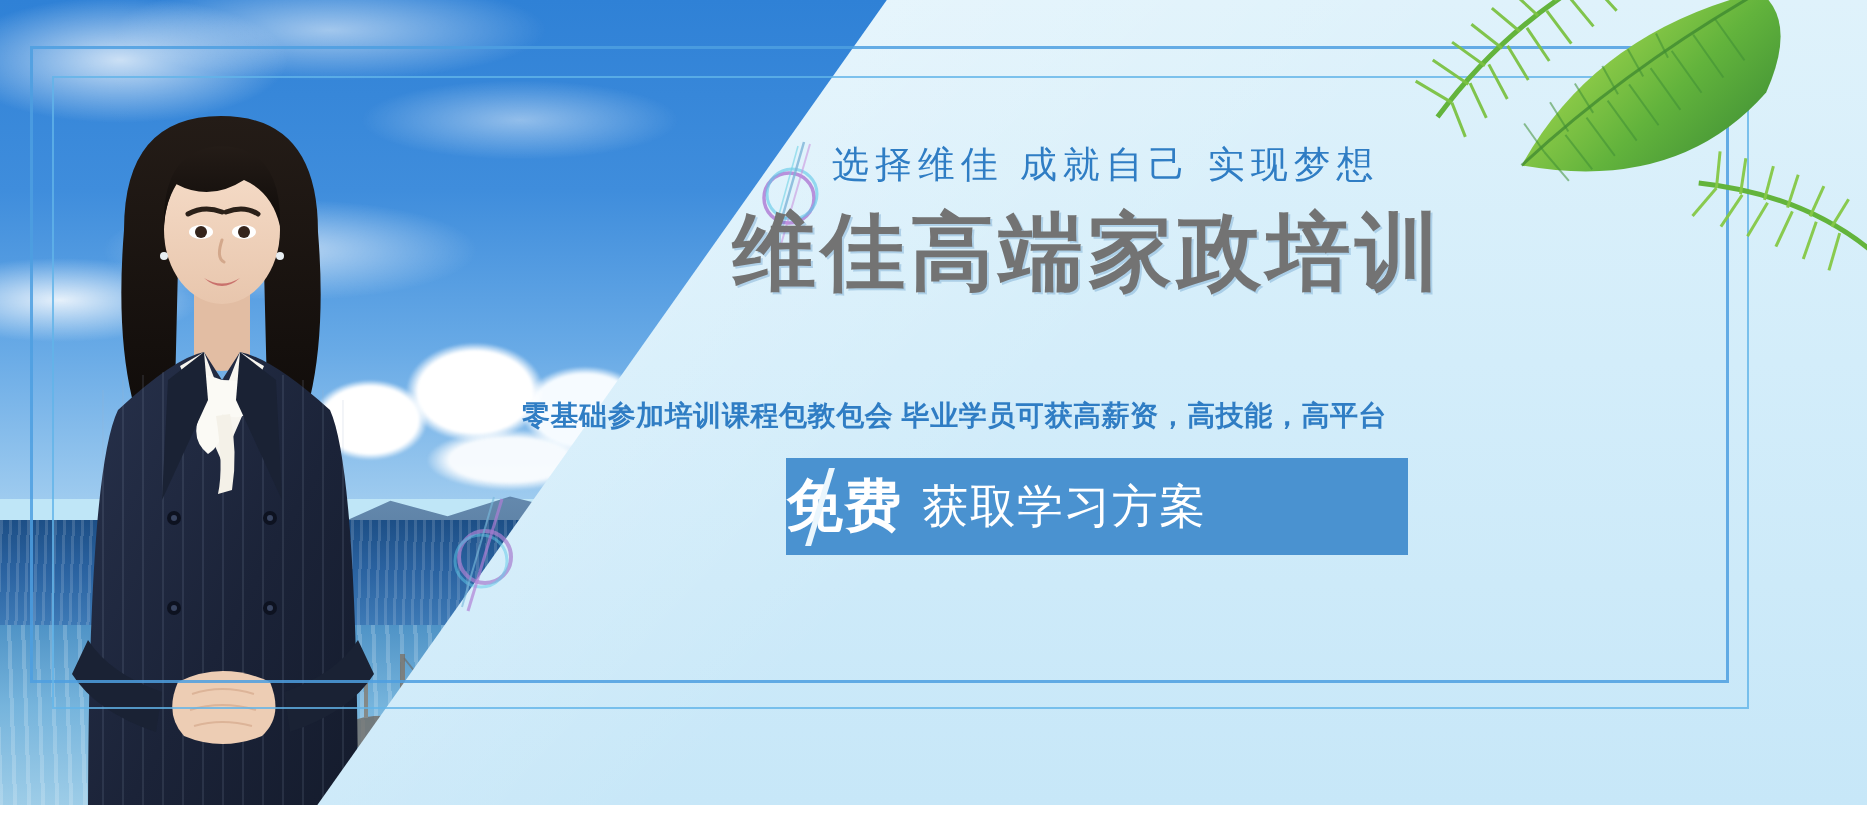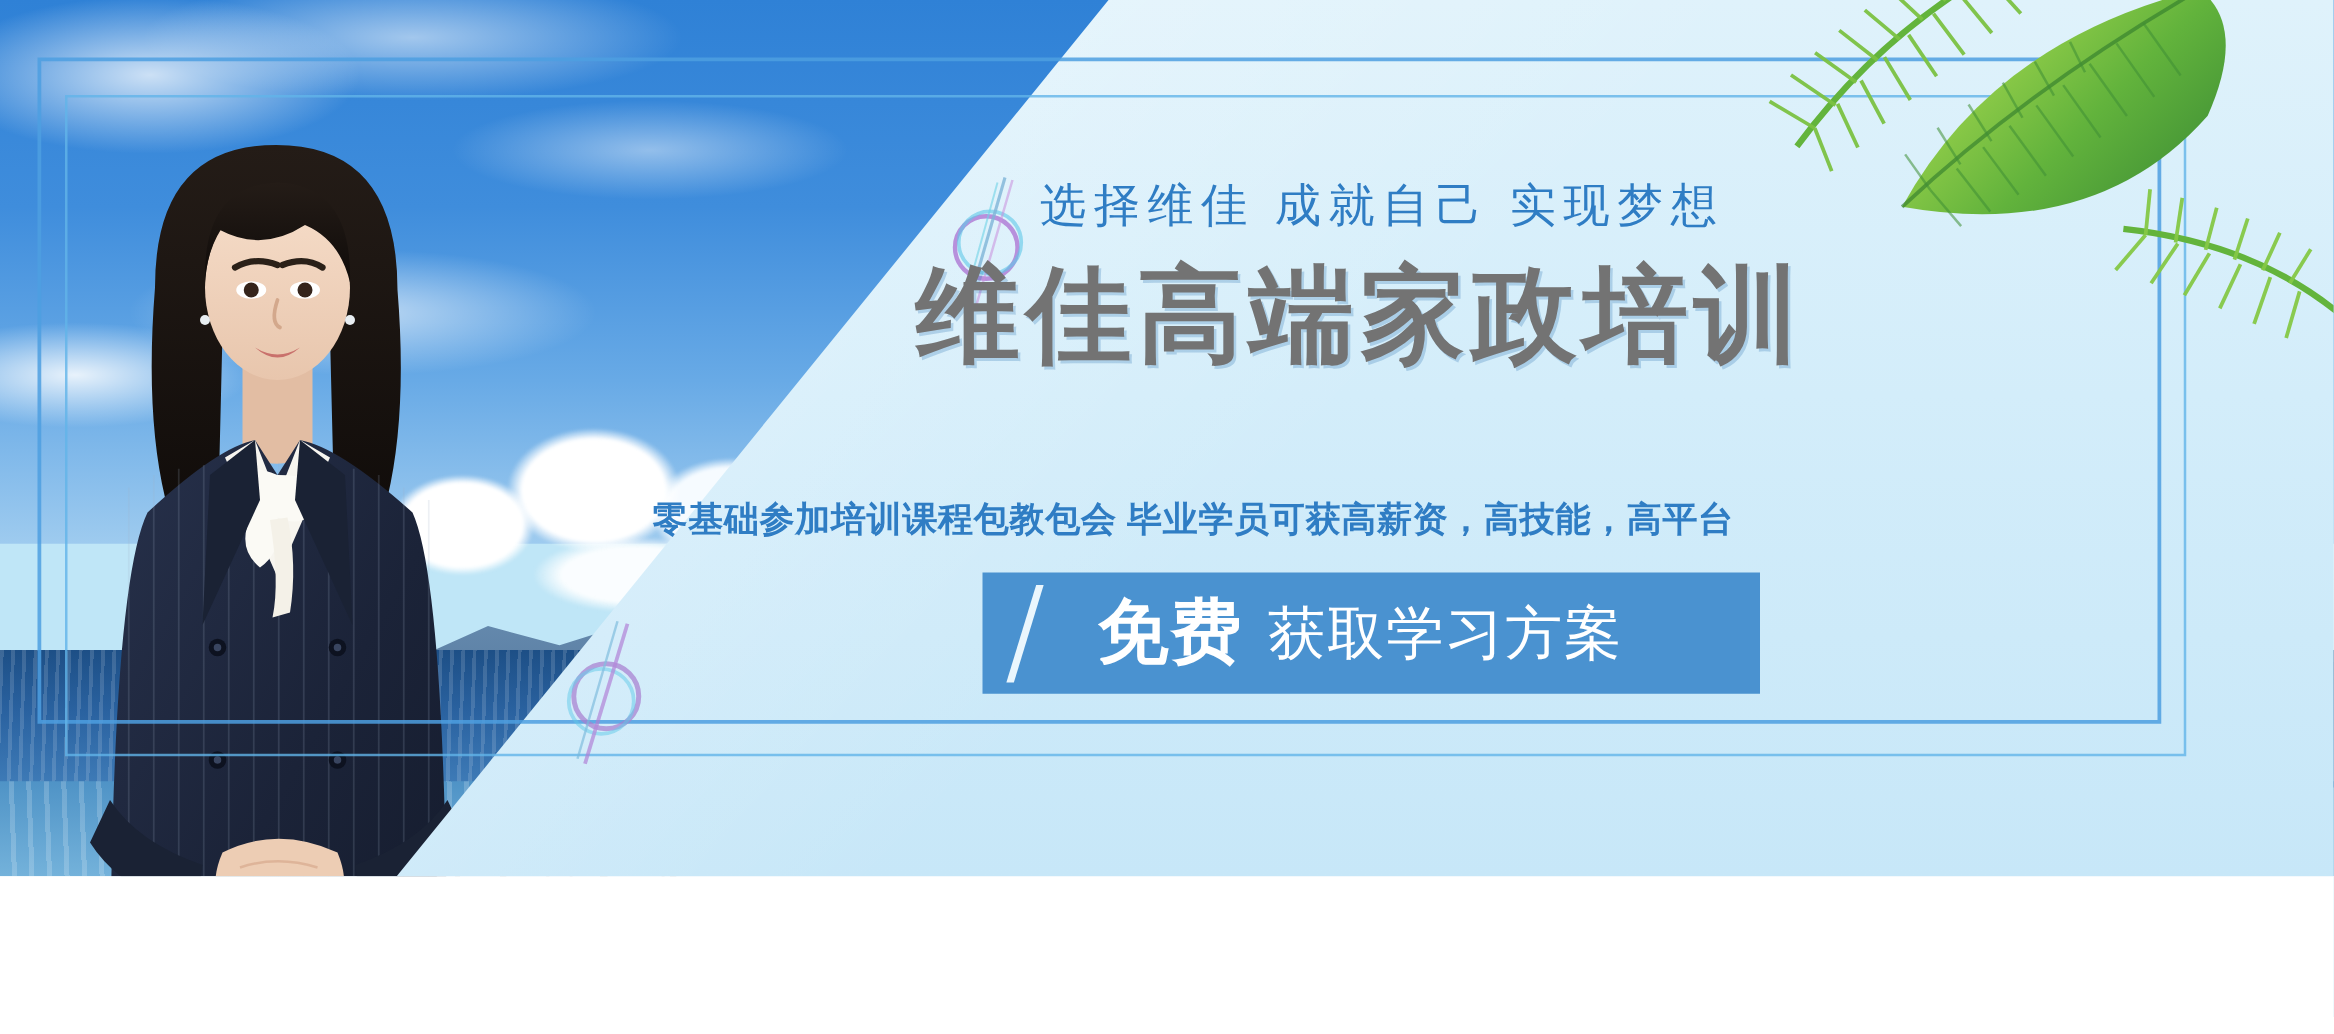--- a/index.html
+++ b/index.html
@@ -1,20 +1,20 @@
 <!DOCTYPE html>
 <html lang="zh"><head>
 <meta charset="utf-8">
 <title>维佳高端家政培训</title>
 <style>
   html,body{margin:0;padding:0;background:#fff;}
   *{box-sizing:border-box;}
   .banner{
     position:relative;
-    width:1867px;height:701px;
+    width:1867px;height:805px;
     overflow:hidden;
     font-family:"Liberation Sans","DejaVu Sans",sans-serif;
     background:#bfe6f7;
   }
 
   
   .photo-layer{position:absolute;inset:0;overflow:hidden;}
   .sky{
     position:absolute;left:0;top:0;width:100%;height:62%;
     background:
@@ -124,21 +124,20 @@
     width:622px;height:97px;
     background:#4a92d0;
     display:flex;align-items:center;
     cursor:pointer;
   }
   .cta-slash{
     position:absolute;left:31px;top:10px;width:6px;height:78px;
     background:#eaf6fd;transform:skewX(-17deg);
   }
   .cta-free{
-    margin-left:92px;
     font-size:57px;font-weight:700;color:#ffffff;letter-spacing:.02em;
   }
   .cta-rest{
     margin-left:20px;
     font-size:46px;font-weight:400;color:#ffffff;letter-spacing:.03em;
   }
 </style>
 </head>
 <body>
 

